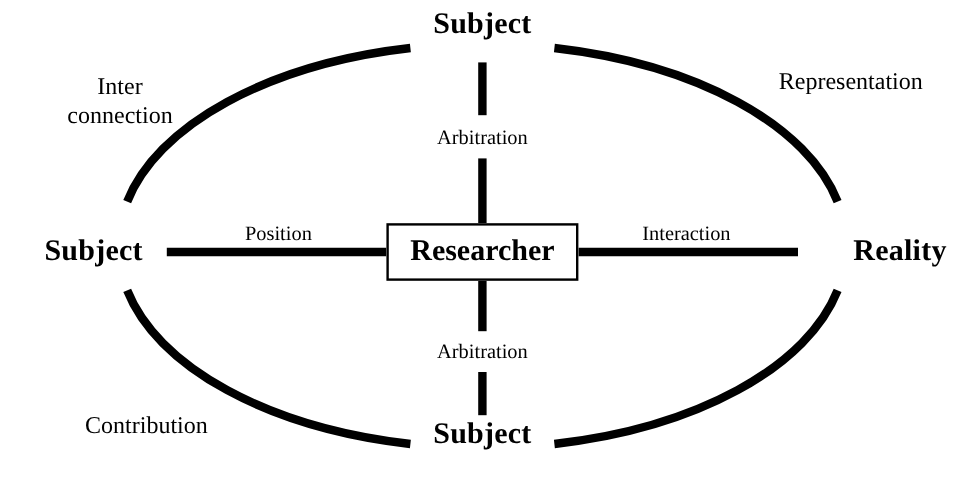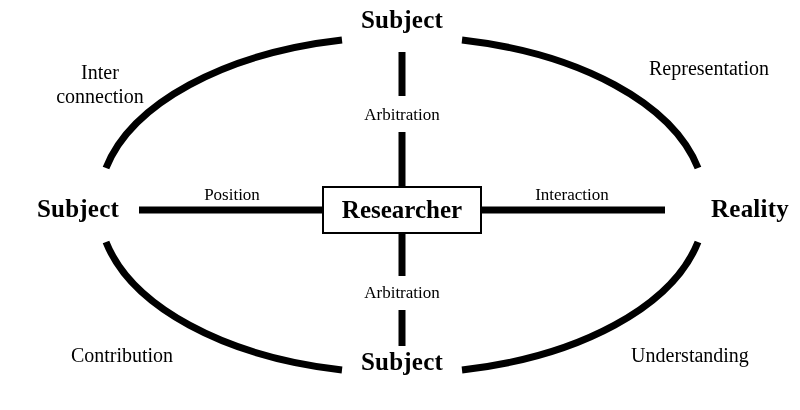--- a/index.html
+++ b/index.html
@@ -110,15 +110,14 @@
 
   <div class="lbl relation" style="left:402px; top:293px;">Arbitration</div>
 
   <div class="lbl corner" style="left:100px; top:85px;">Inter
 connection</div>
 
   <div class="lbl corner" style="left:709px; top:69px;">Representation</div>
 
   <div class="lbl corner" style="left:122px; top:356px;text-align:center;">Contribution</div>
 
-  <div class="lbl corner" style="left:690px; top:356px;">Understanding</div>
 
 </div>
 
 </body></html>

